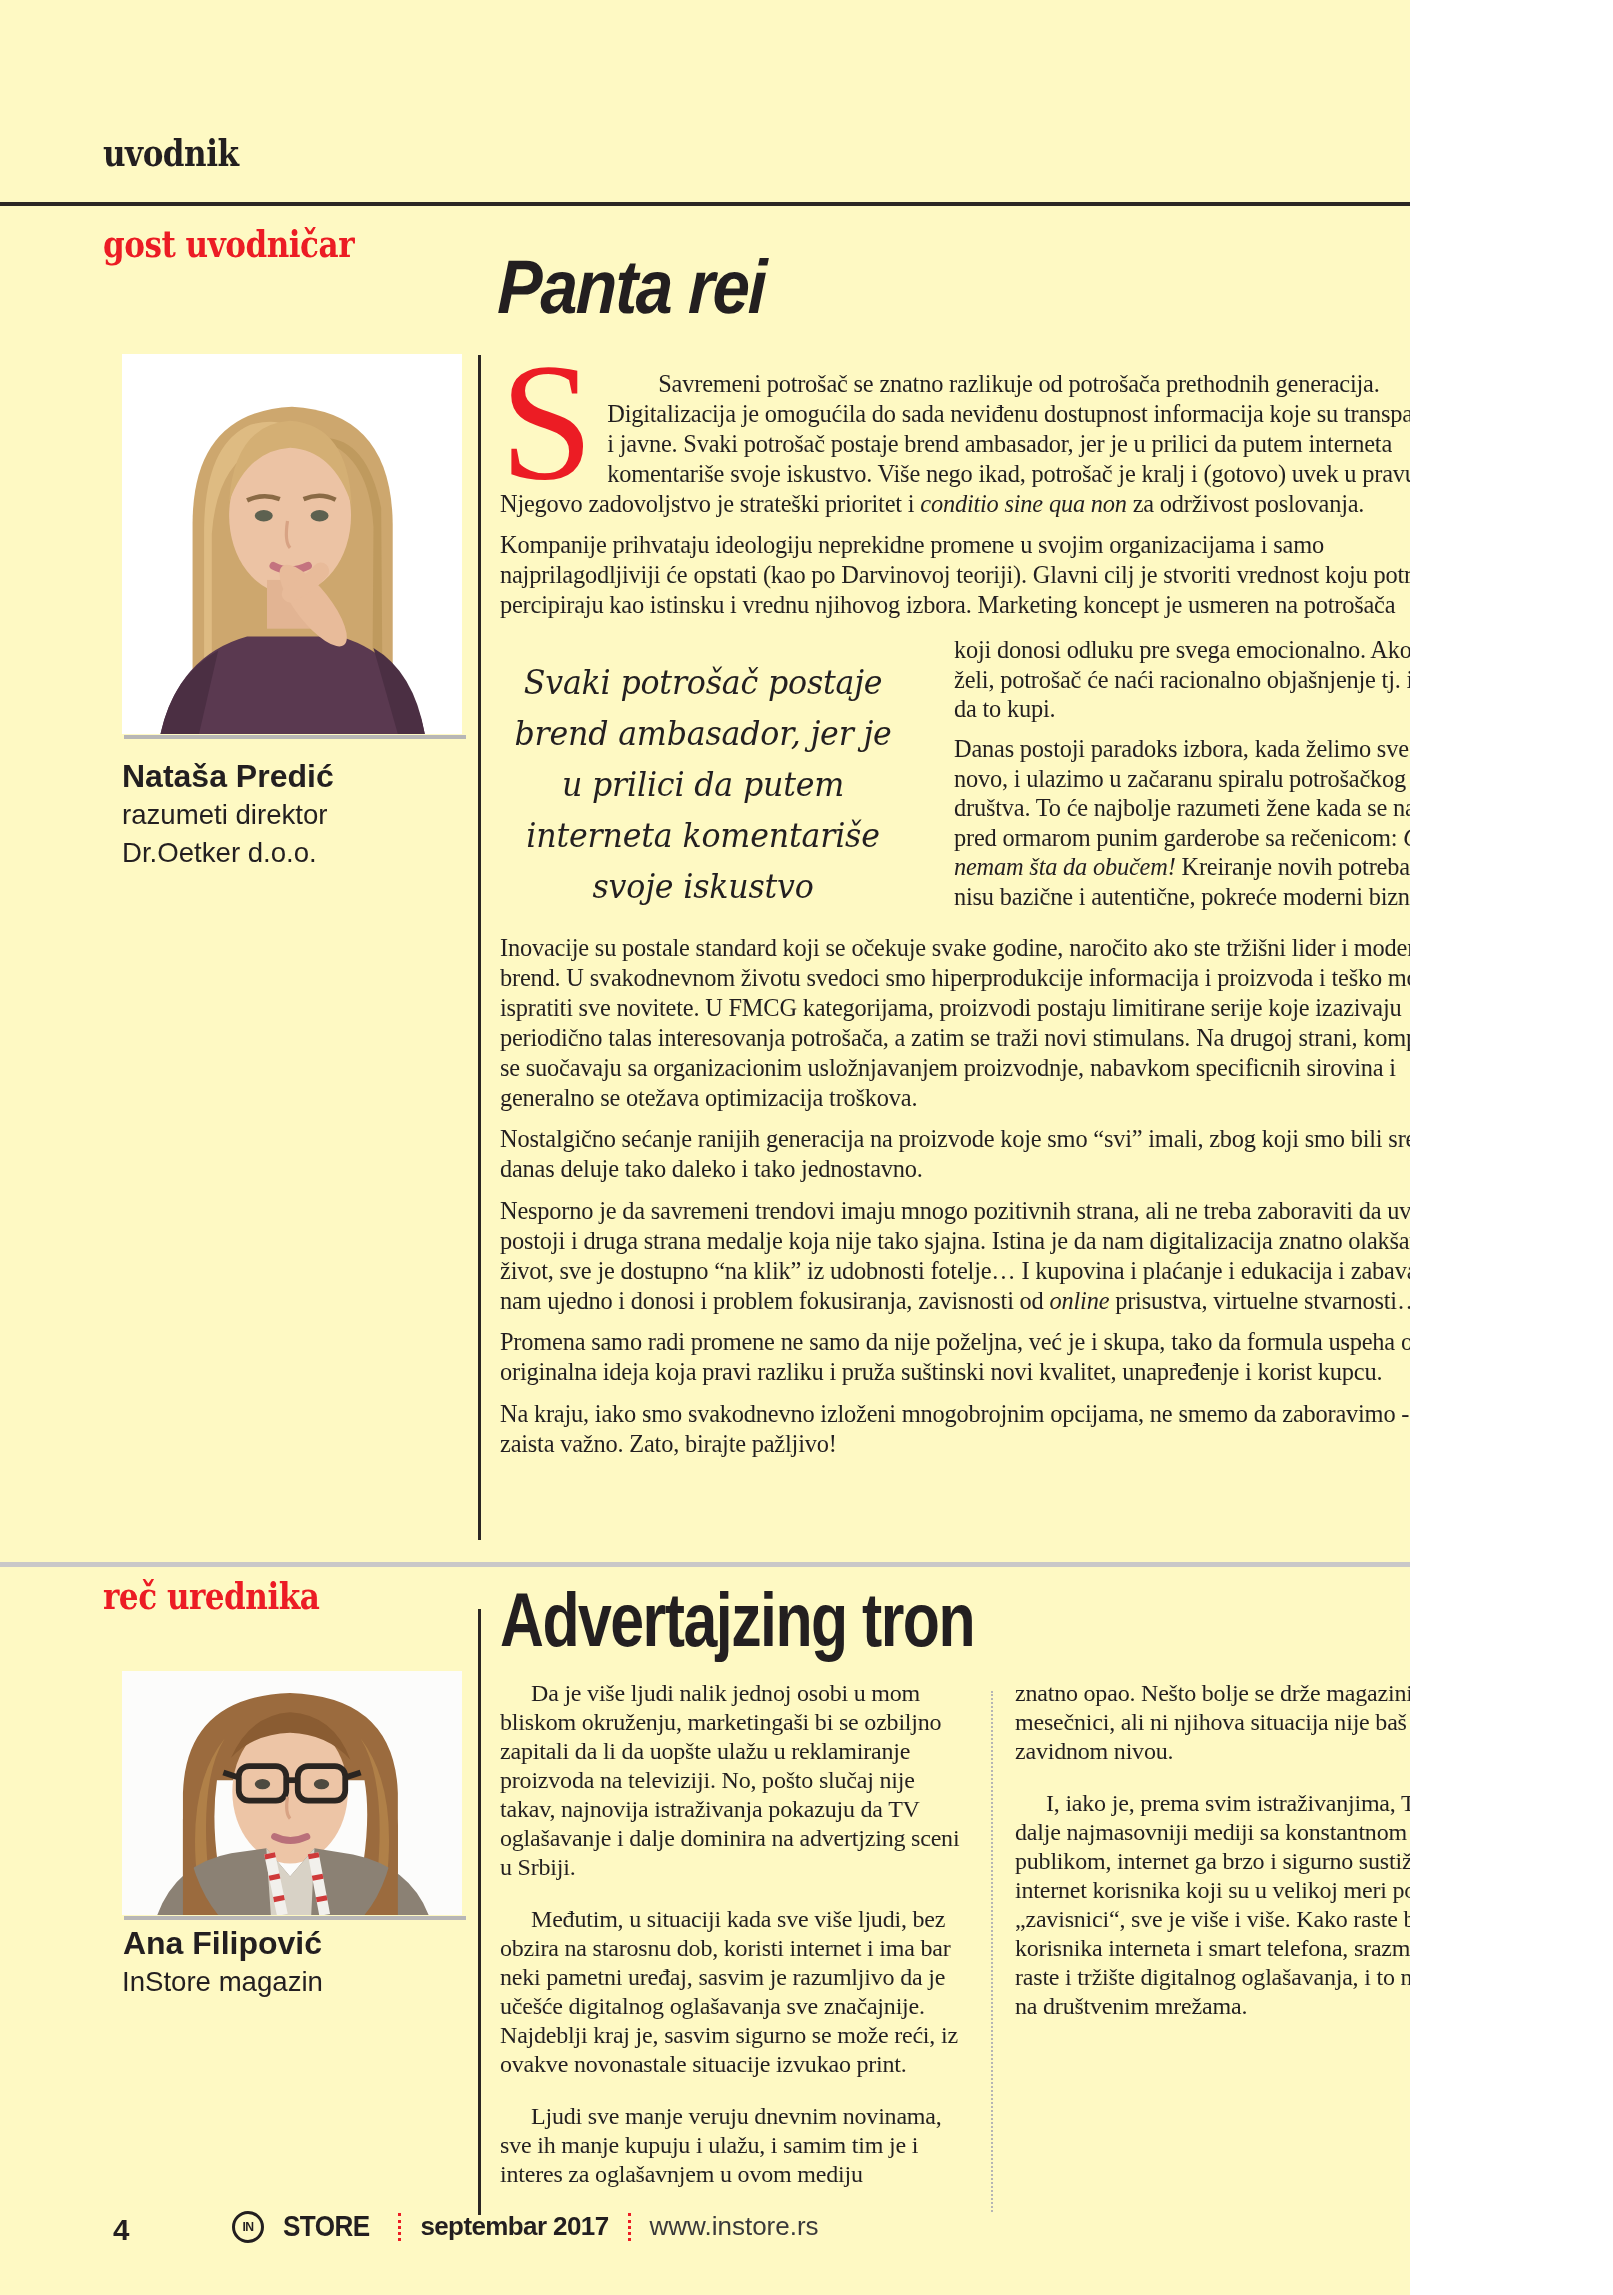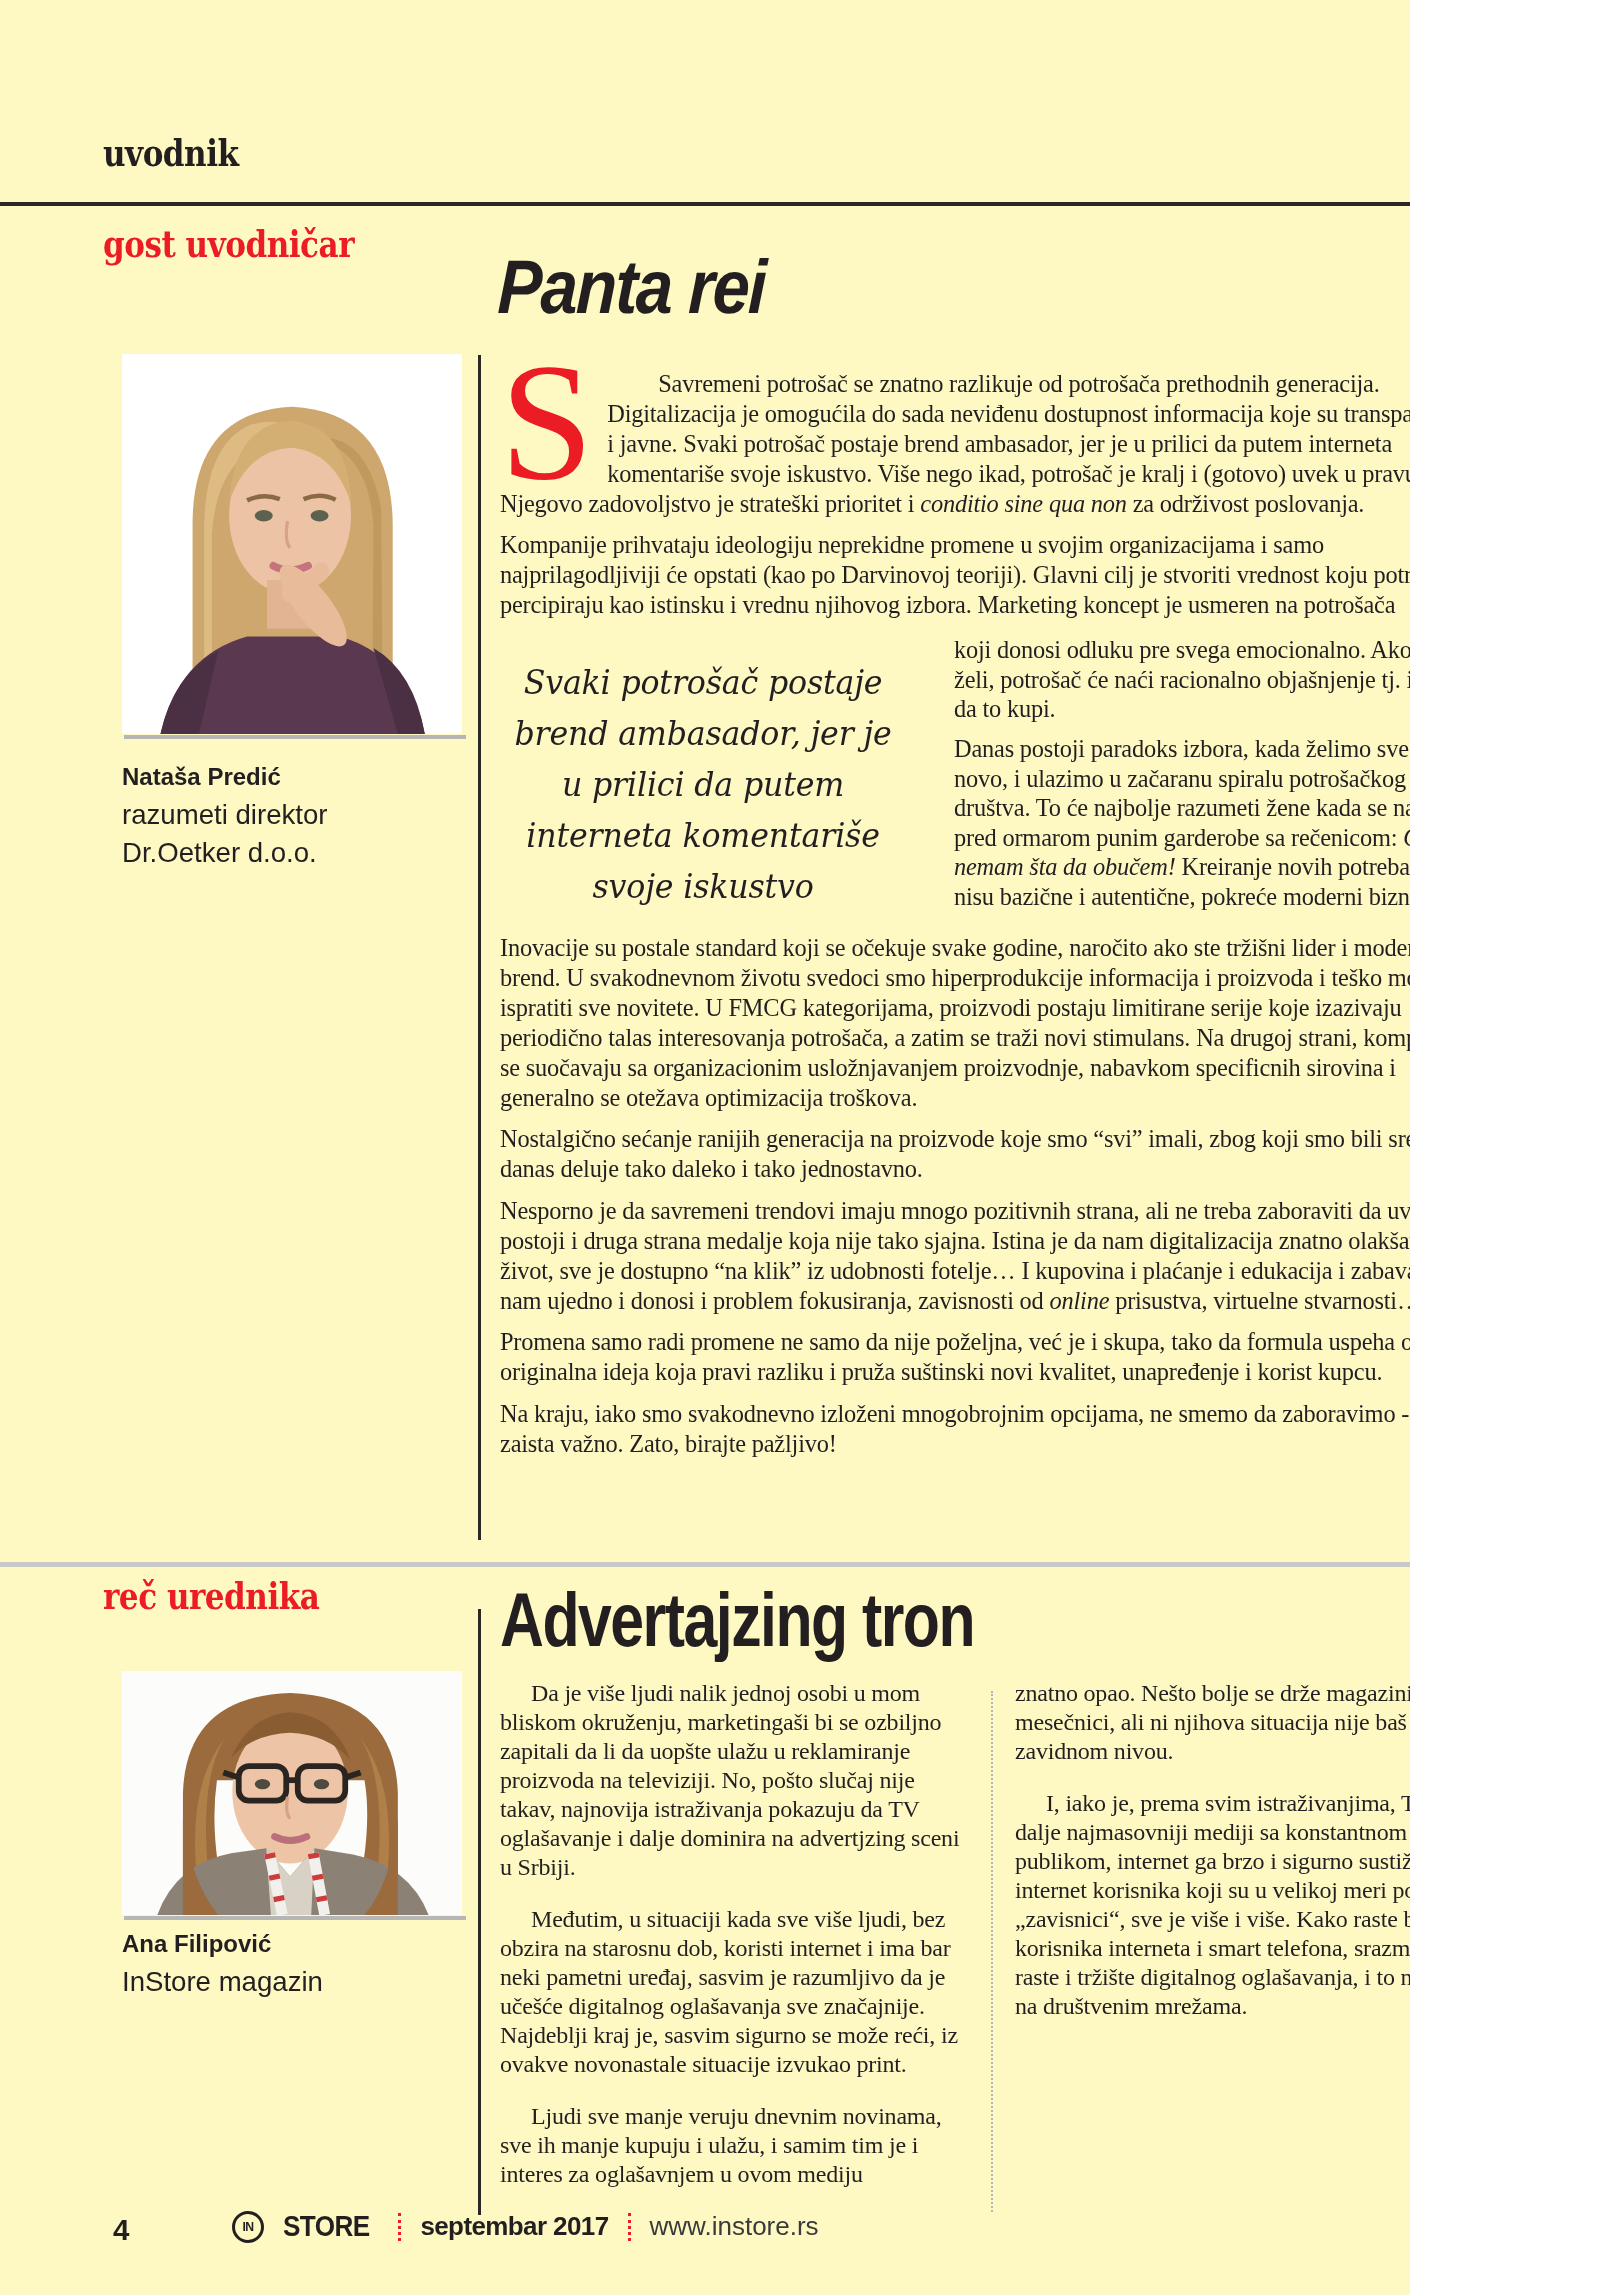--- a/index.html
+++ b/index.html
@@ -48,21 +48,21 @@
   }
   .narrowcol{flex:1;}
   .narrowcol p{margin:0 0 10.3px 0;line-height:29.5px;}
 
   
   .newscol{width:472px;font-size:24px;line-height:29px;letter-spacing:-0.2px;}
   .newscol p{margin:0 0 23px 0;text-indent:31px;}
   .newscol p.cont{text-indent:0;}
 
   
-  .caption .cap-name{font-family:"Liberation Sans",sans-serif;font-weight:bold;font-size:24px;line-height:39px;display:block;}
+  .caption .cap-name{font-family:"Liberation Sans",sans-serif;font-weight:bold;font-size:32px;line-height:39px;display:block;text-align:center;}
   .caption .cap-line{font-family:"Liberation Sans",sans-serif;font-size:27.6px;line-height:38px;display:block;}
 
   .photo-frame{overflow:hidden;background:#fff;}
   .photo-shadow{height:3.8px;background:#b7b6b6;}
 
   
   .footer-pageno{font-family:"Liberation Sans",sans-serif;font-weight:bold;font-size:29.5px;}
   .footer-meta{display:flex;align-items:center;gap:11.5px;font-family:"Liberation Sans",sans-serif;white-space:nowrap;}
   .in-circle{
     width:26px;height:26px;border:3.2px solid #231f20;border-radius:50%;

